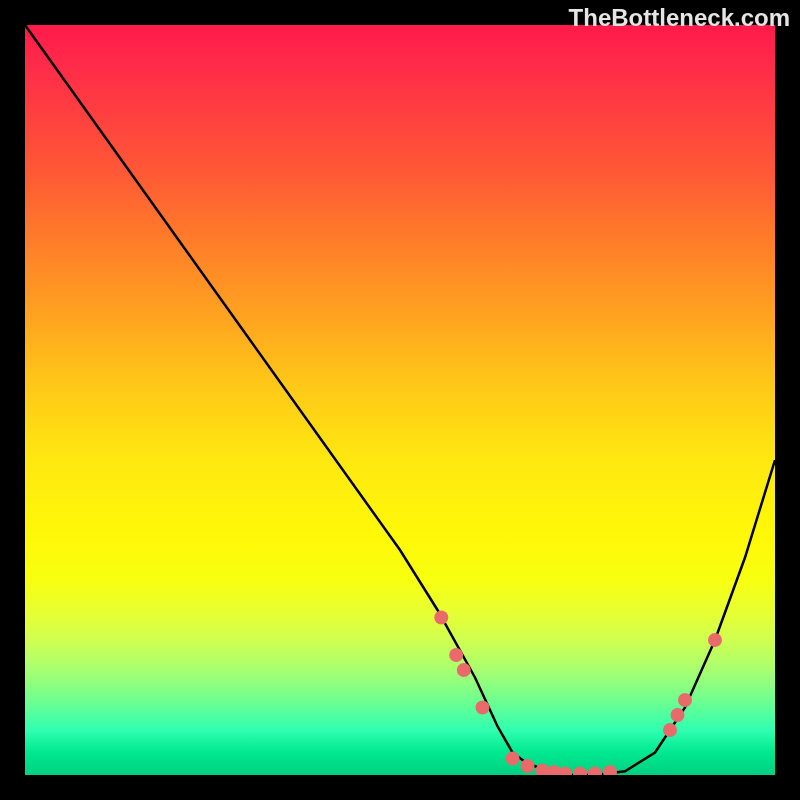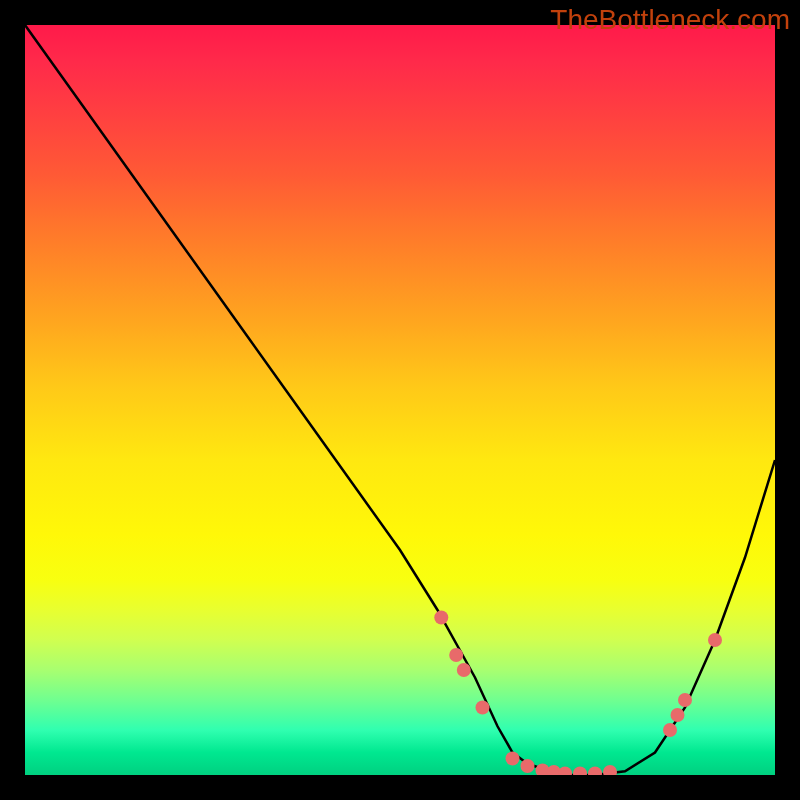--- a/index.html
+++ b/index.html
@@ -40,23 +40,23 @@
       #70ff90 90%,
       #30ffb0 94%,
       #00e890 97%,
       #00d080 100%
     );
   }
   .watermark {
     position: absolute;
     top: 4px;
     right: 10px;
-    color: #c2410c;
-    font-size: 28px;
-    font-weight: 400;
+    color: #e5e5e5;
+    font-size: 24px;
+    font-weight: 700;
     z-index: 10;
   }
   svg.curve {
     position: absolute;
     left: 0;
     top: 0;
     width: 750px;
     height: 750px;
   }
 </style>

